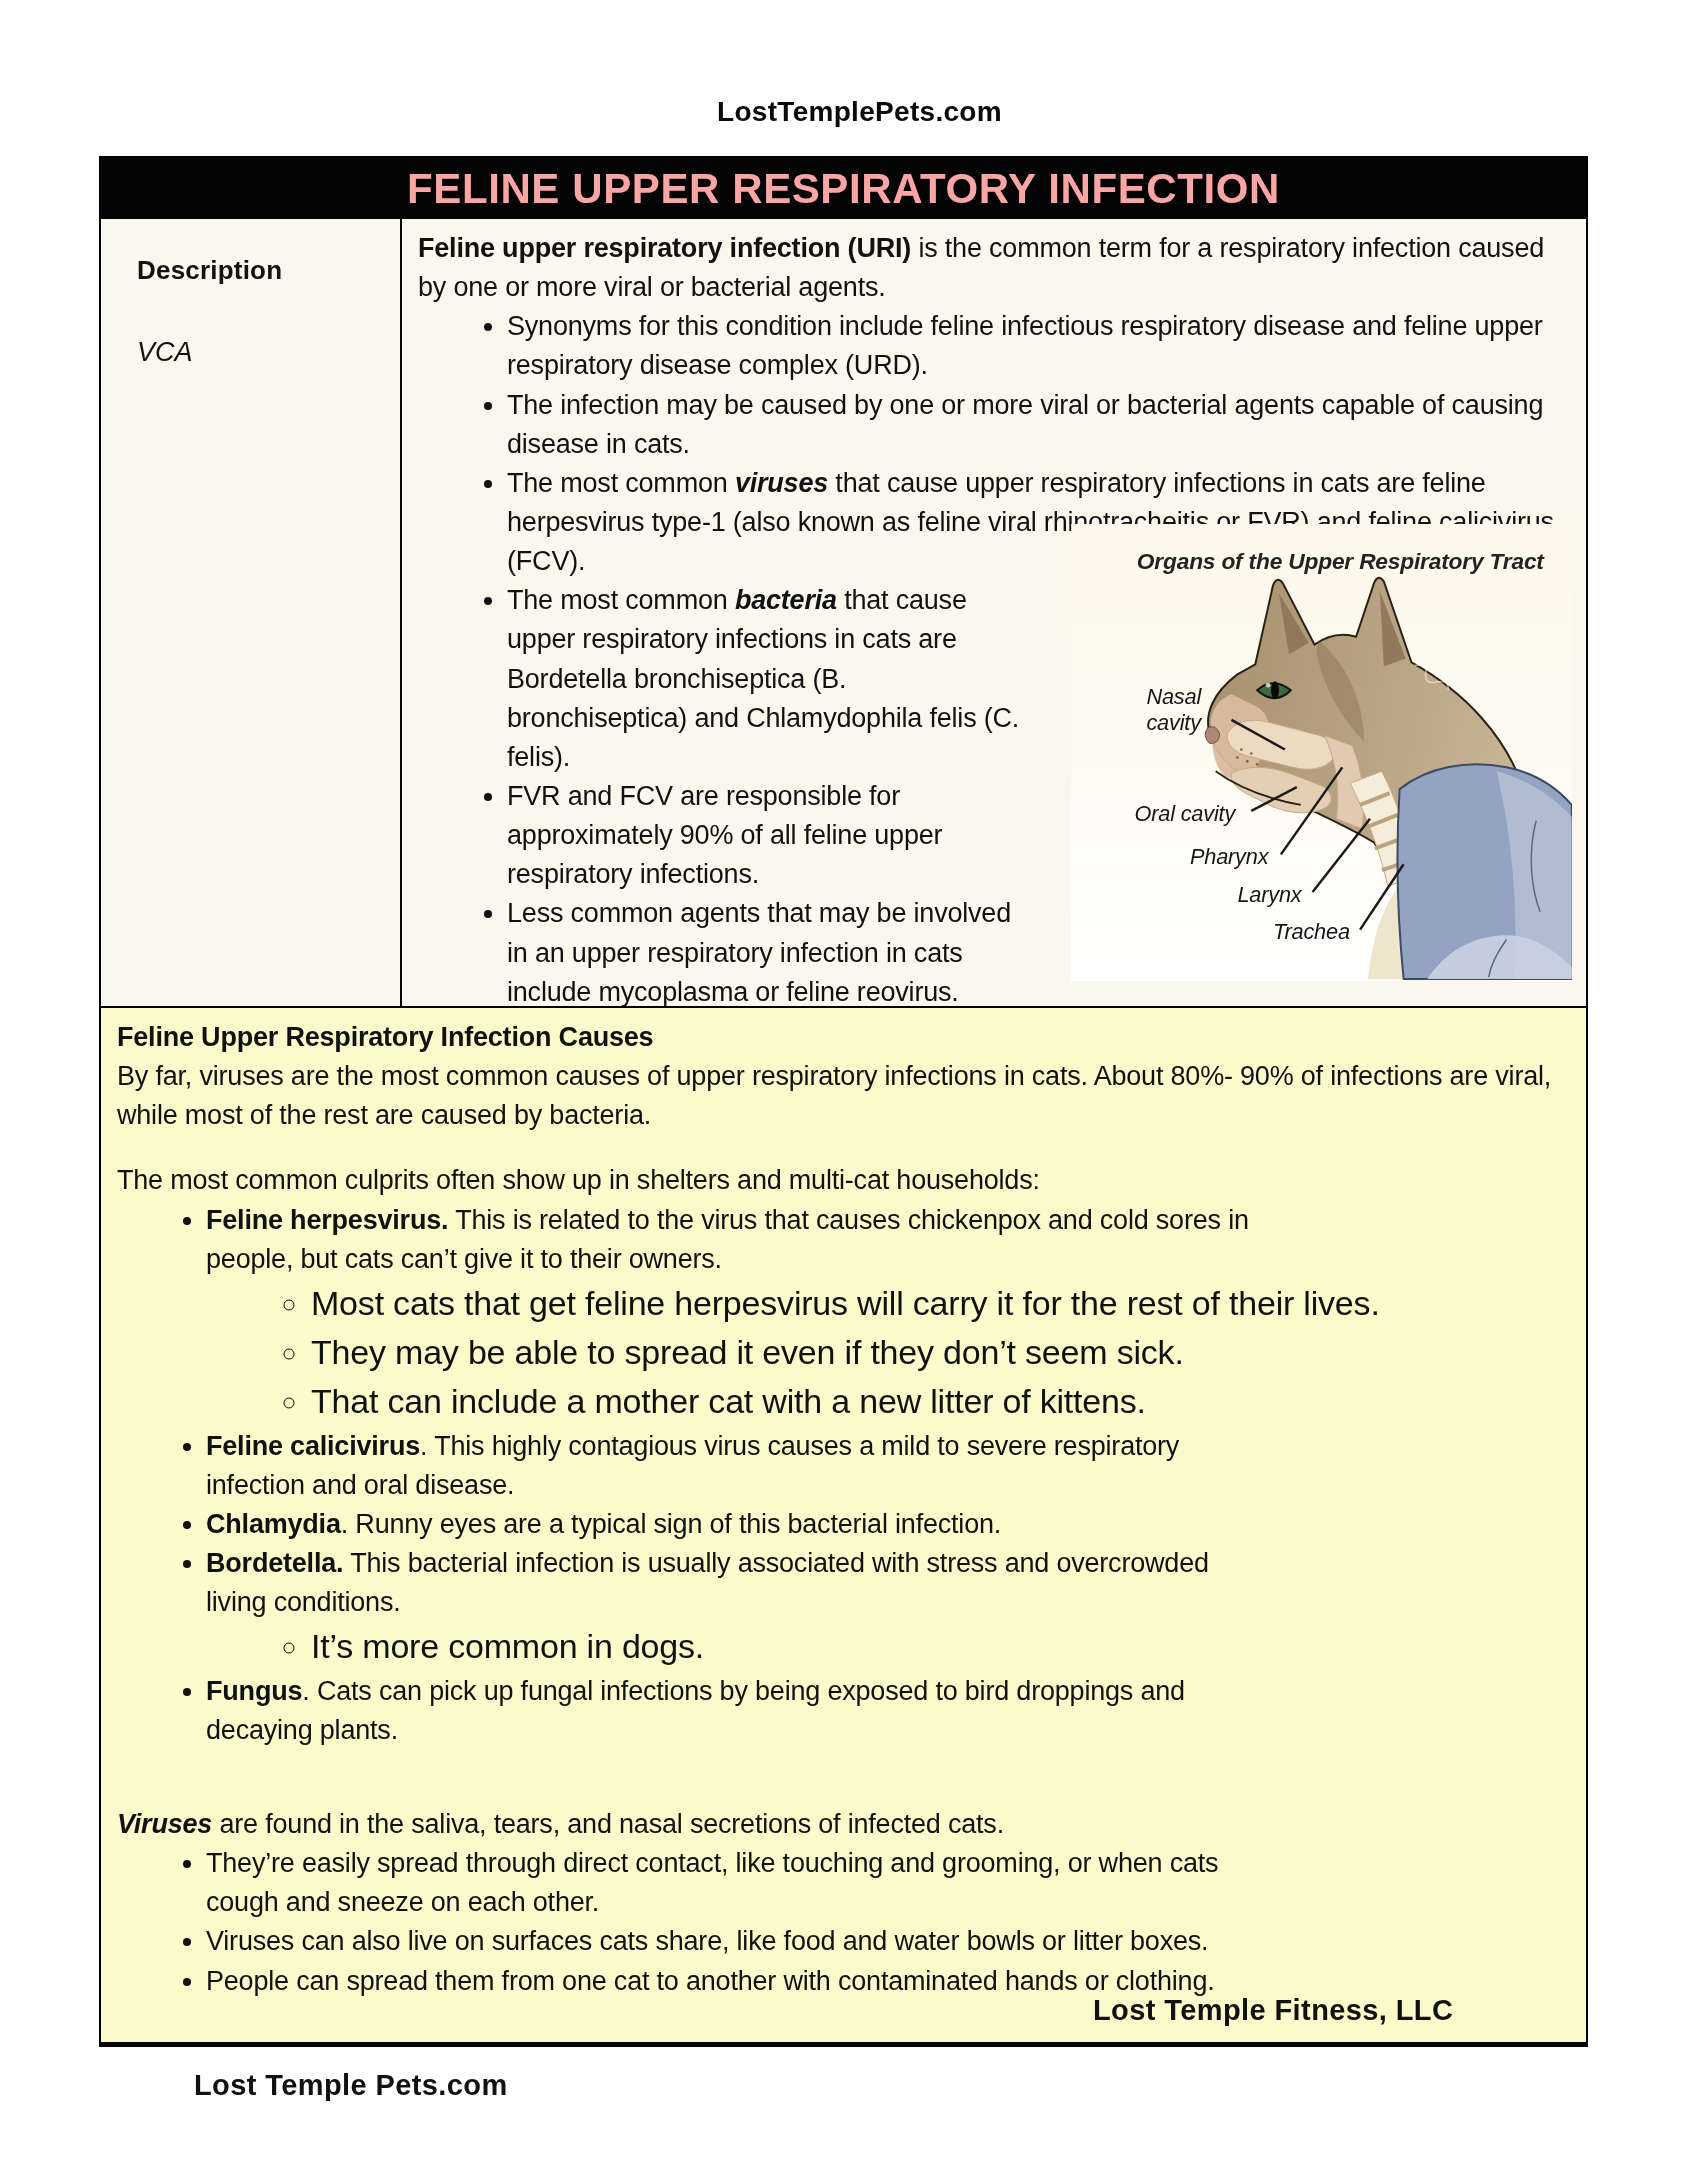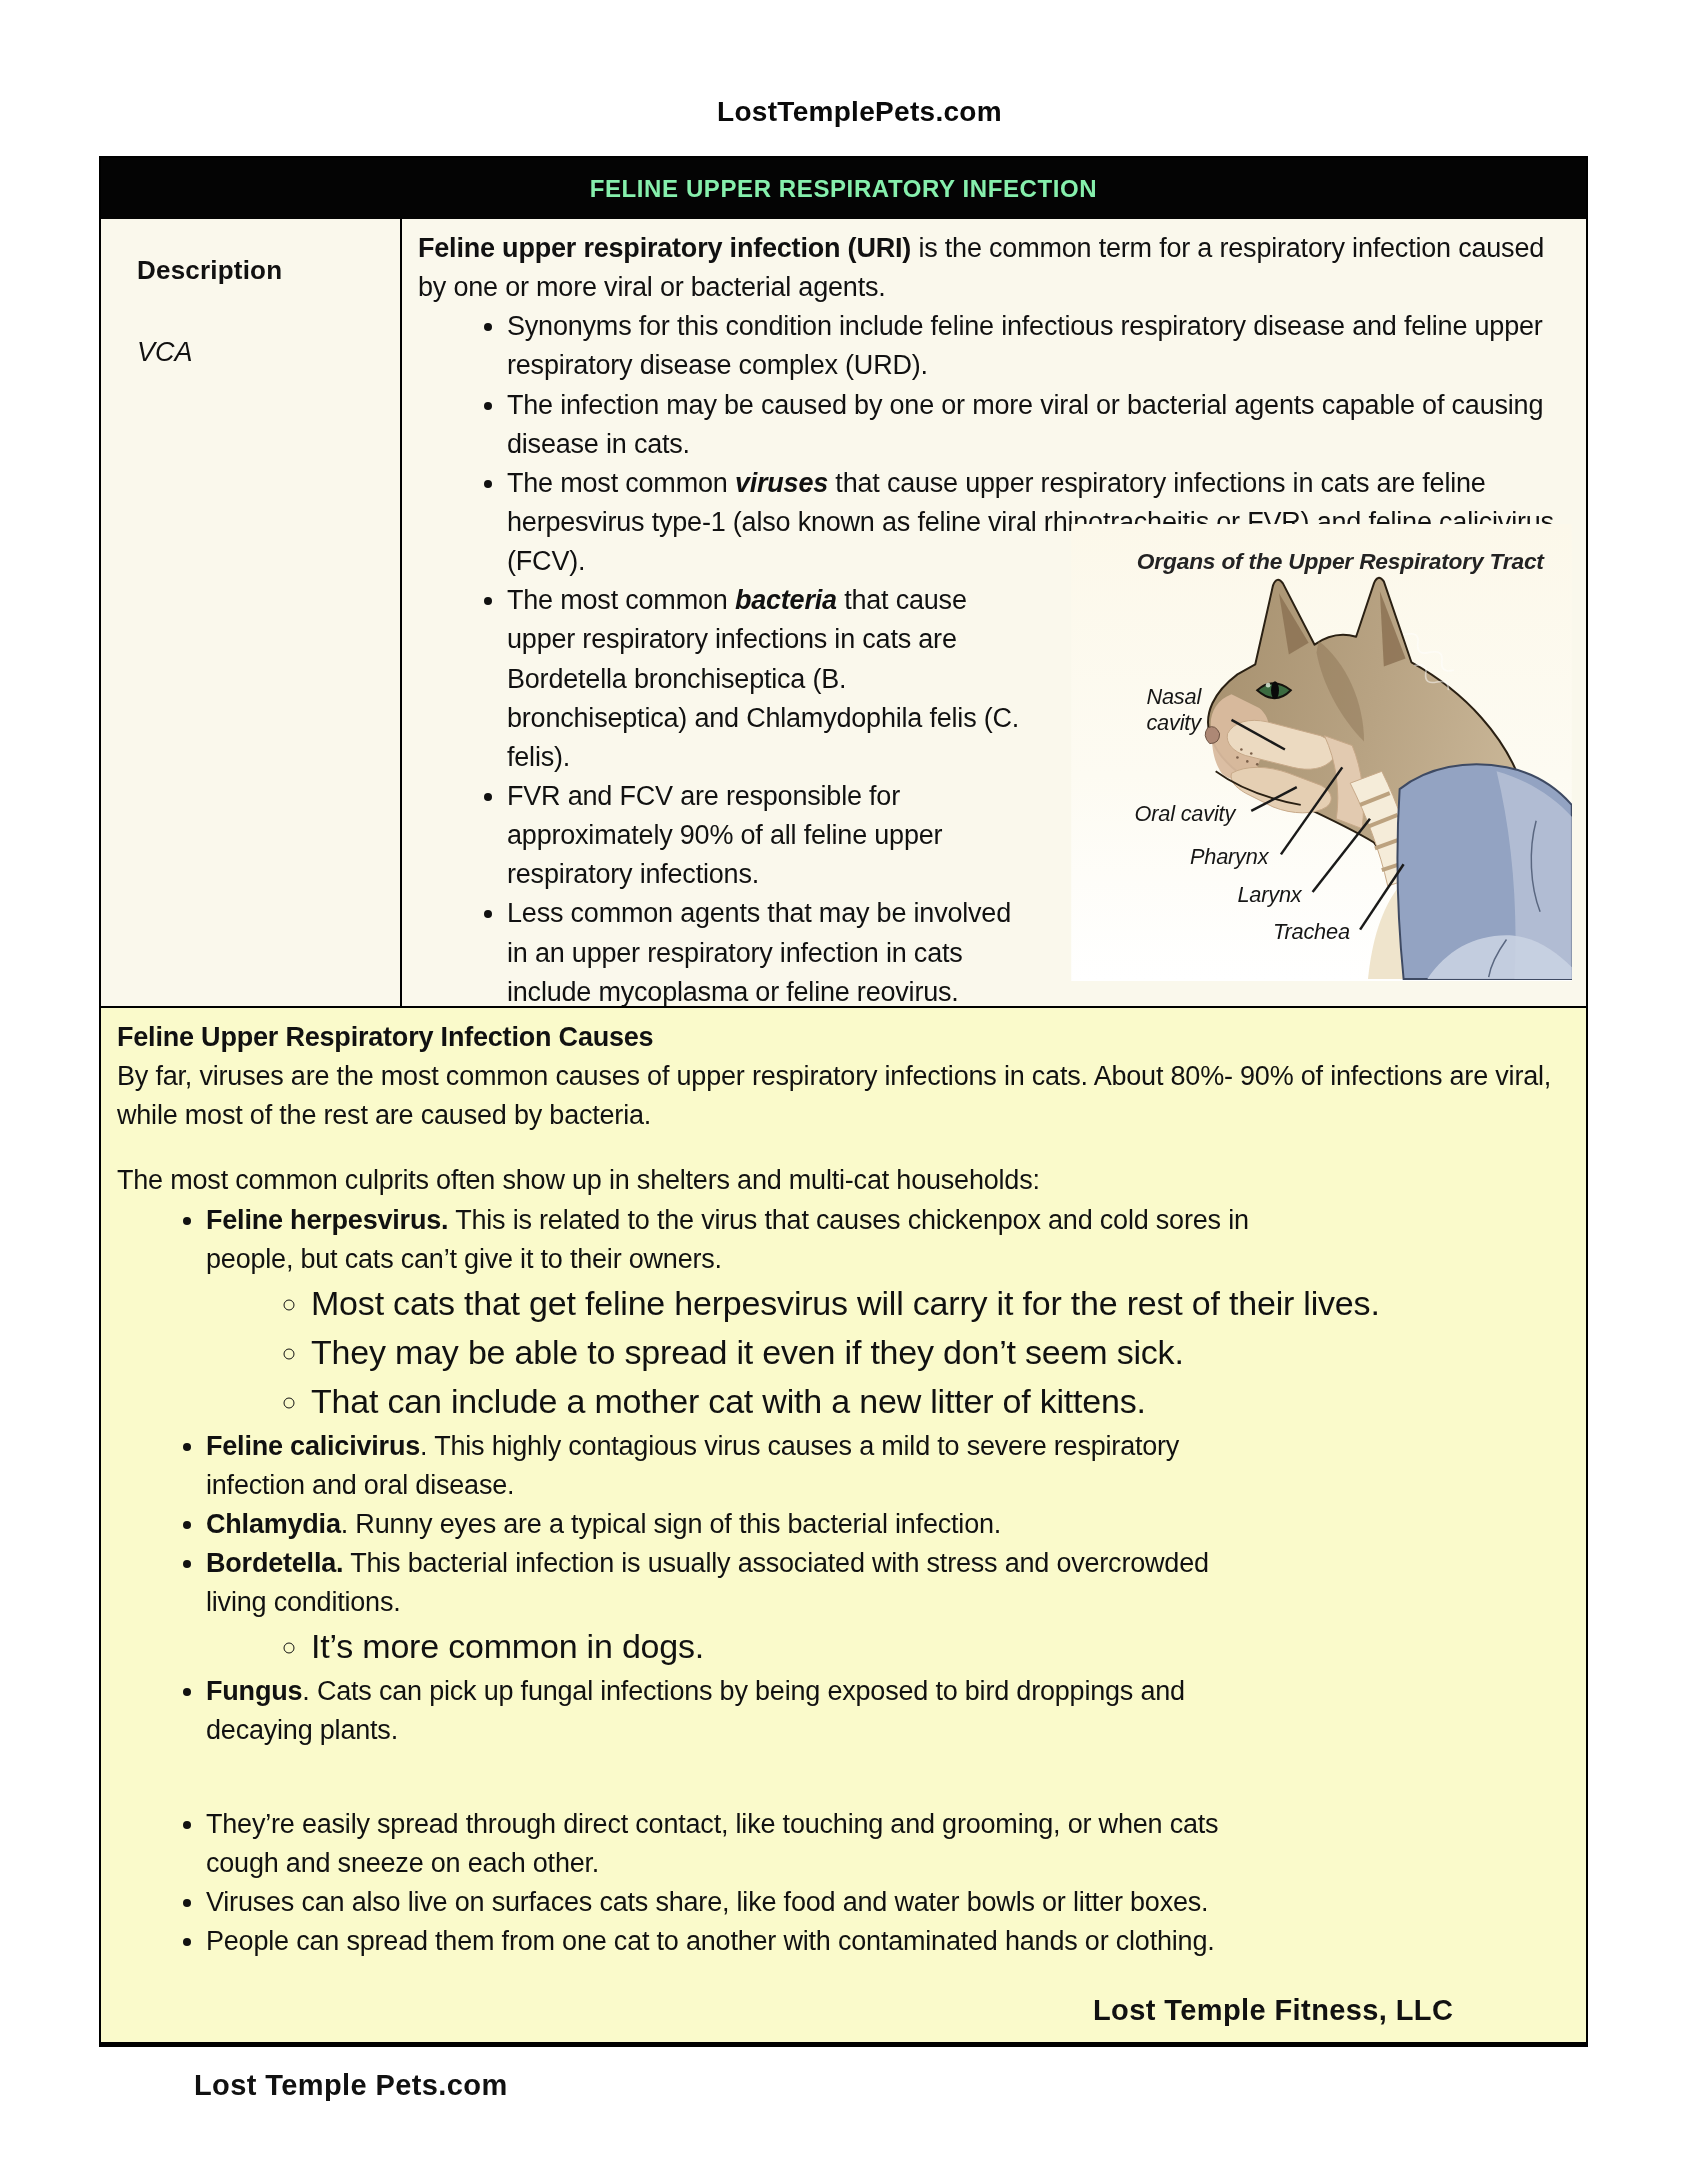--- a/index.html
+++ b/index.html
@@ -4,22 +4,22 @@
 <style>
   html,body{margin:0;padding:0;background:#ffffff;}
   body{width:1683px;height:2178px;font-family:"Liberation Sans",sans-serif;color:#111;}
   .page{position:relative;width:1683px;height:2178px;overflow:hidden;background:#fff;padding-left:36px;}
 
   .site-title{position:absolute;top:96px;left:0;width:100%;text-align:center;
     font-size:28px;font-weight:bold;letter-spacing:0.3px;color:#0a0a0a;}
 
   .doc-table{position:absolute;left:99px;top:156px;width:1489px;box-sizing:border-box;
     border:2px solid #000;border-bottom-width:5px;}
-  .banner{height:61px;line-height:61px;background:#040404;color:#86efac;text-align:center;
-    font-size:24px;font-weight:bold;letter-spacing:0.6px;}
+  .banner{height:61px;line-height:61px;background:#040404;color:#fca5a5;text-align:center;
+    font-size:42px;font-weight:bold;letter-spacing:0.6px;}
 
   .row{display:flex;box-sizing:border-box;}
   .row-desc{height:787px;background:#faf8ec;}
   .row-causes{height:1036px;background:#fafacb;border-top:2px solid #000;}
 
   .cell-label{width:287px;flex:0 0 287px;border-right:2px solid #000;box-sizing:border-box;
     padding-left:22px;padding-right:14px;}
   .row-desc .cell-label{padding-top:36px;margin-left:14px;}
   .row-causes .cell-label{padding-top:51px;}
   .lab{font-size:26px;font-weight:bold;letter-spacing:0.2px;}
@@ -195,20 +195,21 @@
           <li class="cli">
             <b class="lead">Bordetella.</b><span> This bacterial infection is usually associated with stress and overcrowded living conditions.</span>
             <ul class="sub">
               <li>It’s more common in dogs.</li>
             </ul>
           </li>
           <li class="cli"><b class="lead">Fungus</b><span>. Cats can pick up fungal infections by being exposed to bird droppings and decaying plants.</span></li>
         </ul>
 
         <div class="spacer-l"></div>
+        <p><span class="bi">Viruses</span><span> are found in the saliva, tears, and nasal secretions of infected cats.</span></p>
 
         <ul class="main vlist">
           <li>They’re easily spread through direct contact, like touching and grooming, or when cats cough and sneeze on each other.</li>
           <li>Viruses can also live on surfaces cats share, like food and water bowls or litter boxes.</li>
           <li>People can spread them from one cat to another with contaminated hands or clothing.</li>
         </ul>
       </div>
     </div>
   </div>
 

